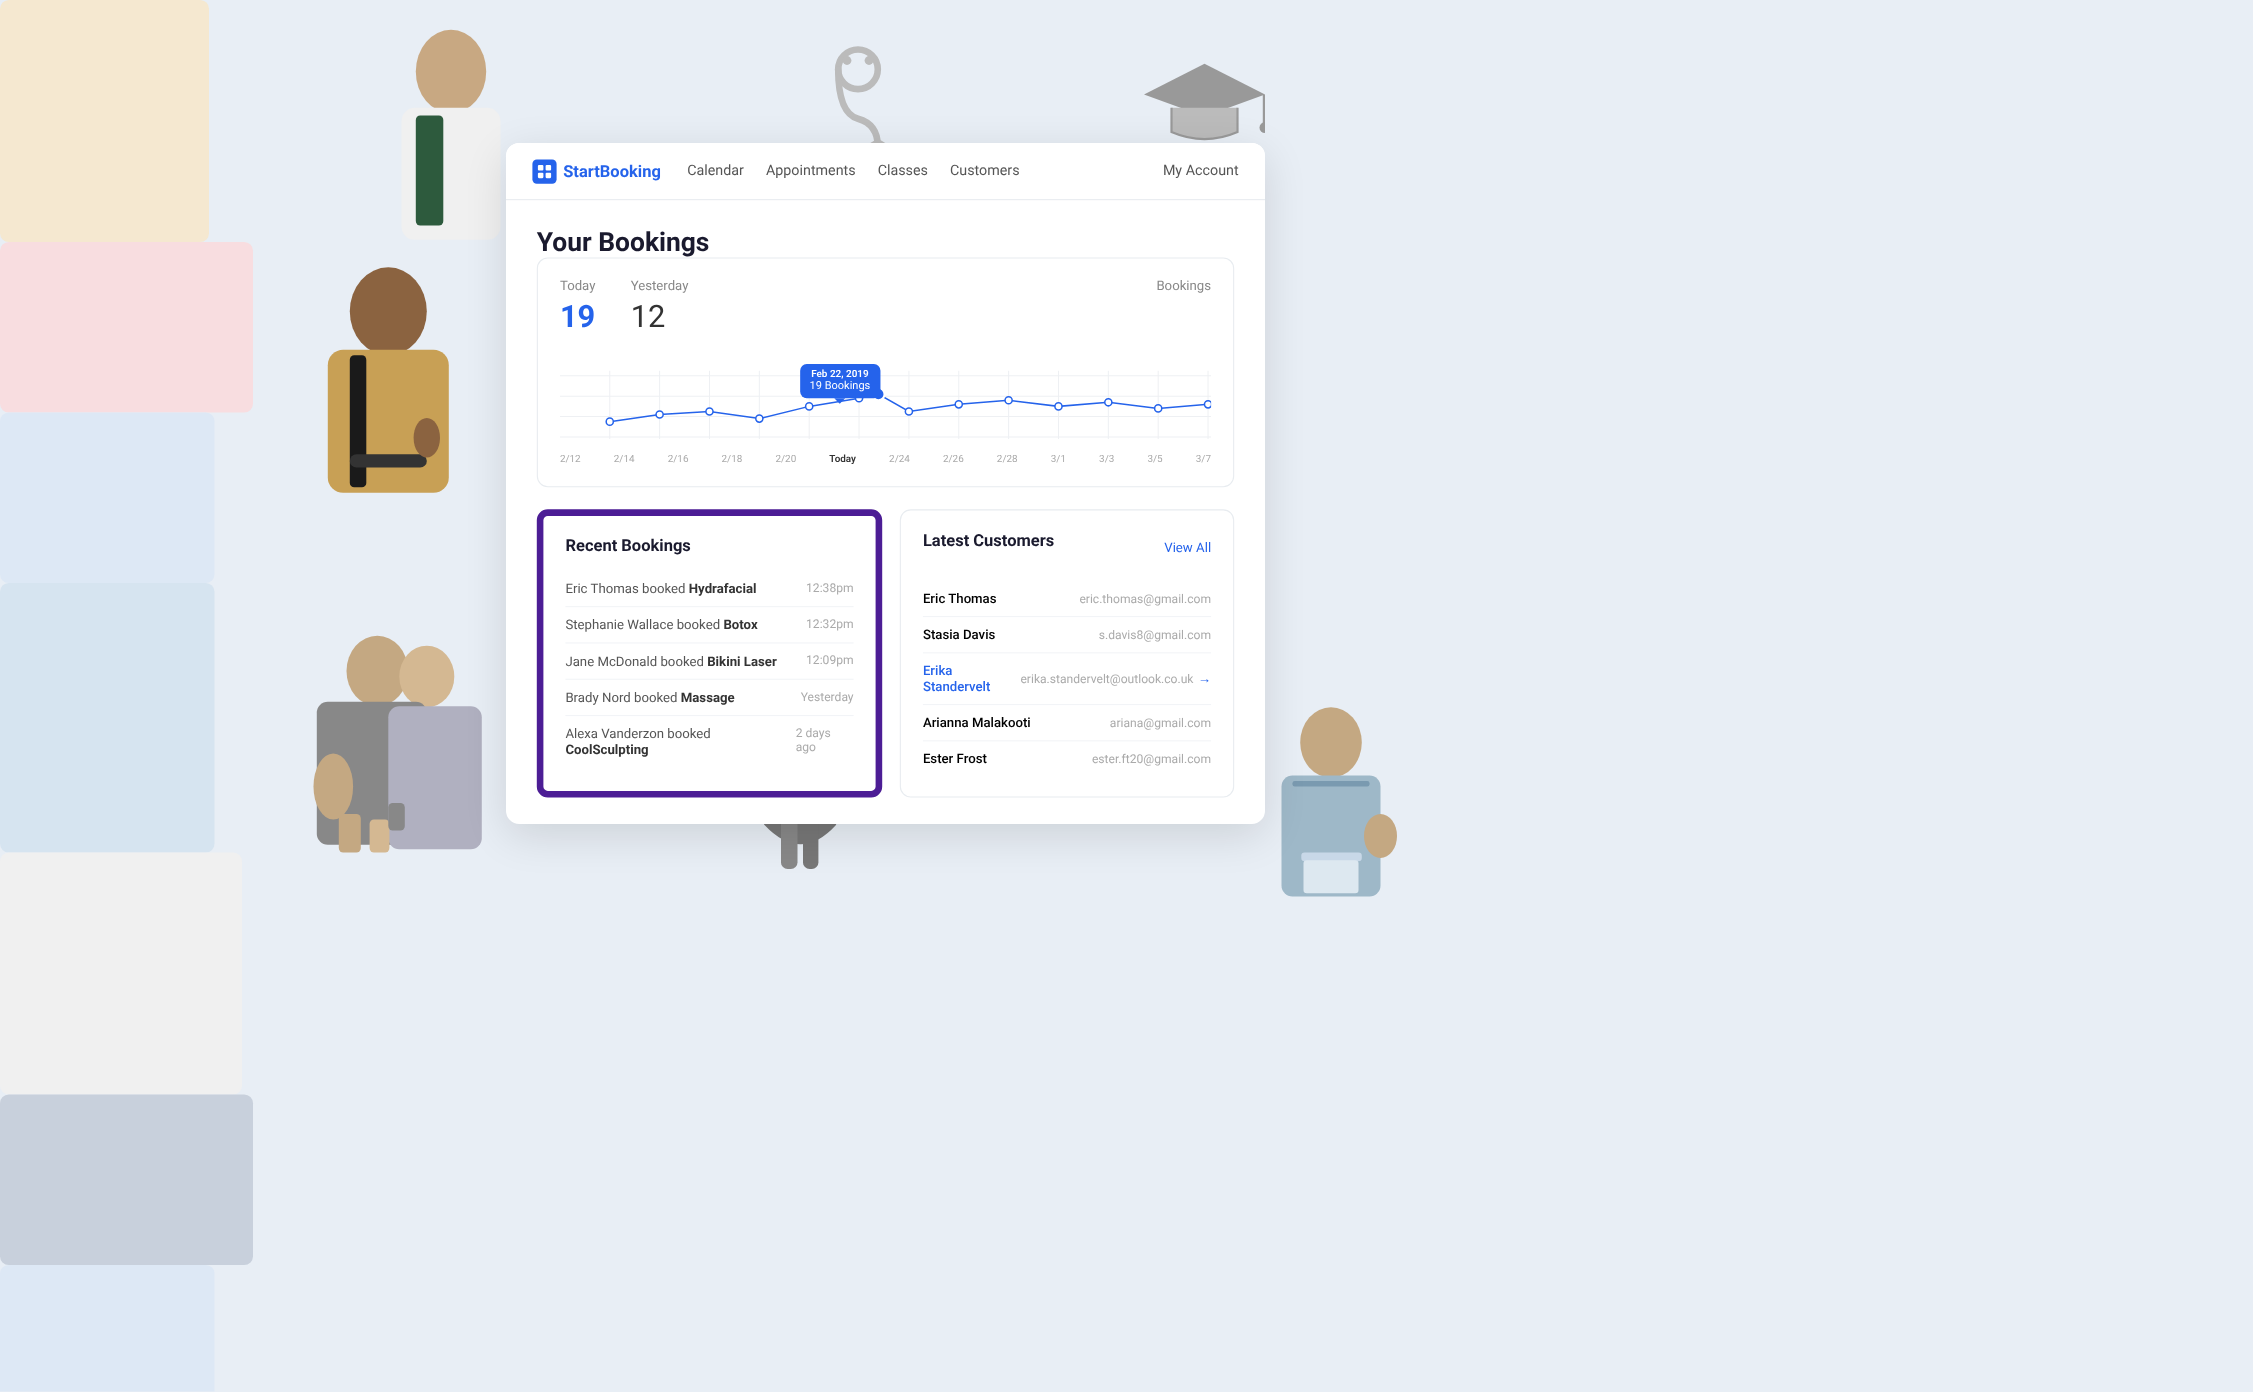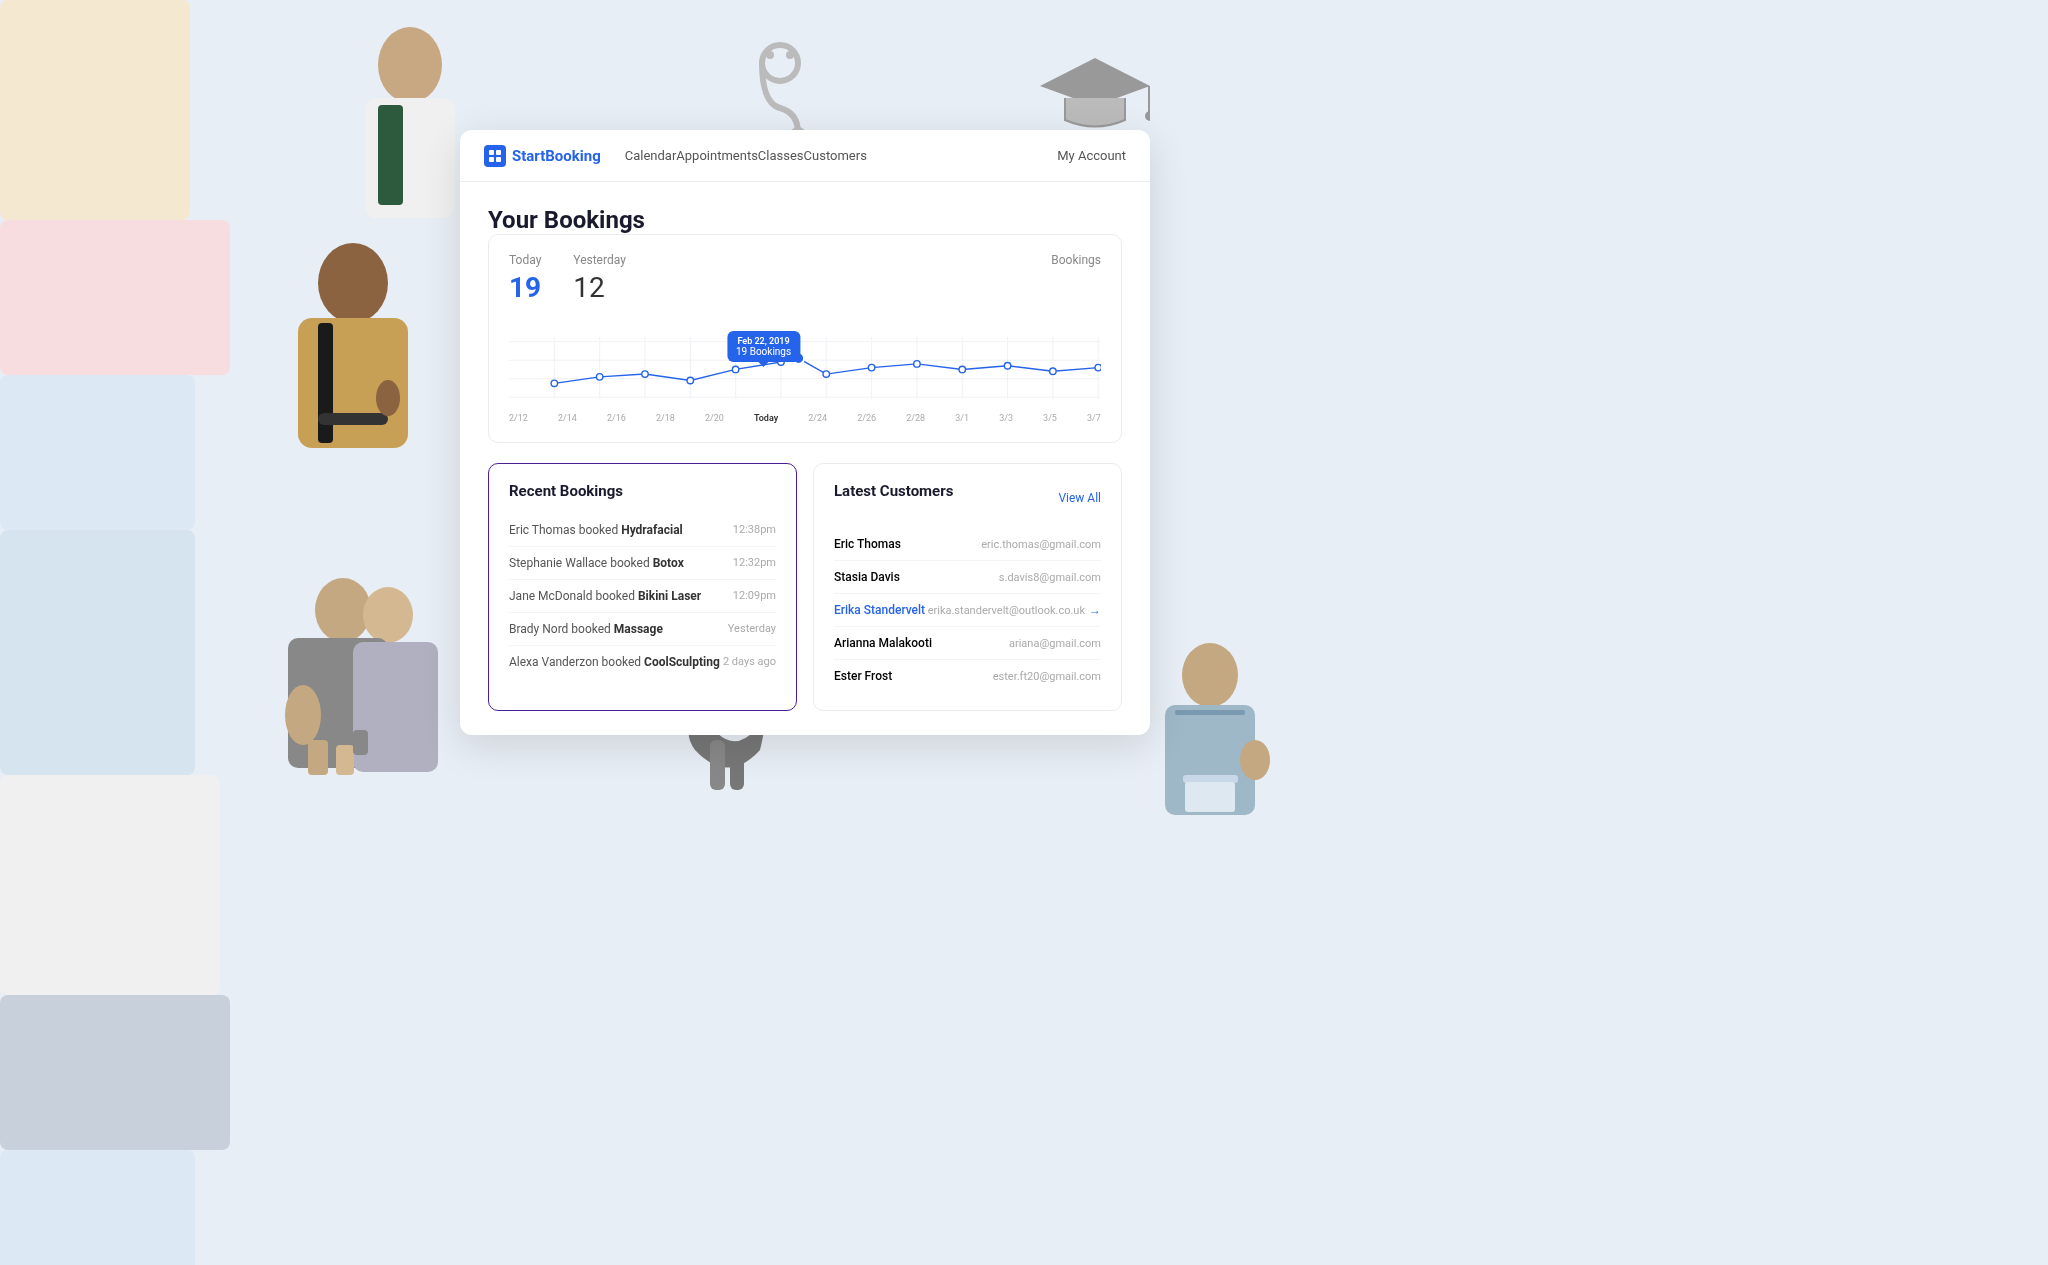--- a/index.html
+++ b/index.html
@@ -129,20 +129,21 @@
     }
     .logo-icon {
       width: 22px; height: 22px;
       background: #2563eb;
       border-radius: 4px;
       display: flex; align-items: center; justify-content: center;
       color: white; font-size: 12px; font-weight: bold;
     }
     .nav-links {
       display: flex;
+      gap: 20px;
       flex: 1;
     }
     .nav-link {
       font-size: 13px;
       color: #555;
       cursor: pointer;
       padding: 4px 0;
       text-decoration: none;
     }
     .my-account {
@@ -252,21 +253,21 @@
     
     .bottom-row {
       display: flex;
       gap: 16px;
     }
 
     
     .recent-bookings-panel {
       flex: 1;
       background: white;
-      border: 1px solid #4c1d95;
+      border: 6px solid #4c1d95;
       border-radius: 10px;
       padding: 18px 20px;
     }
     .panel-title {
       font-size: 15px;
       font-weight: 700;
       color: #1a1a2e;
       margin-bottom: 14px;
     }
     .booking-item {

